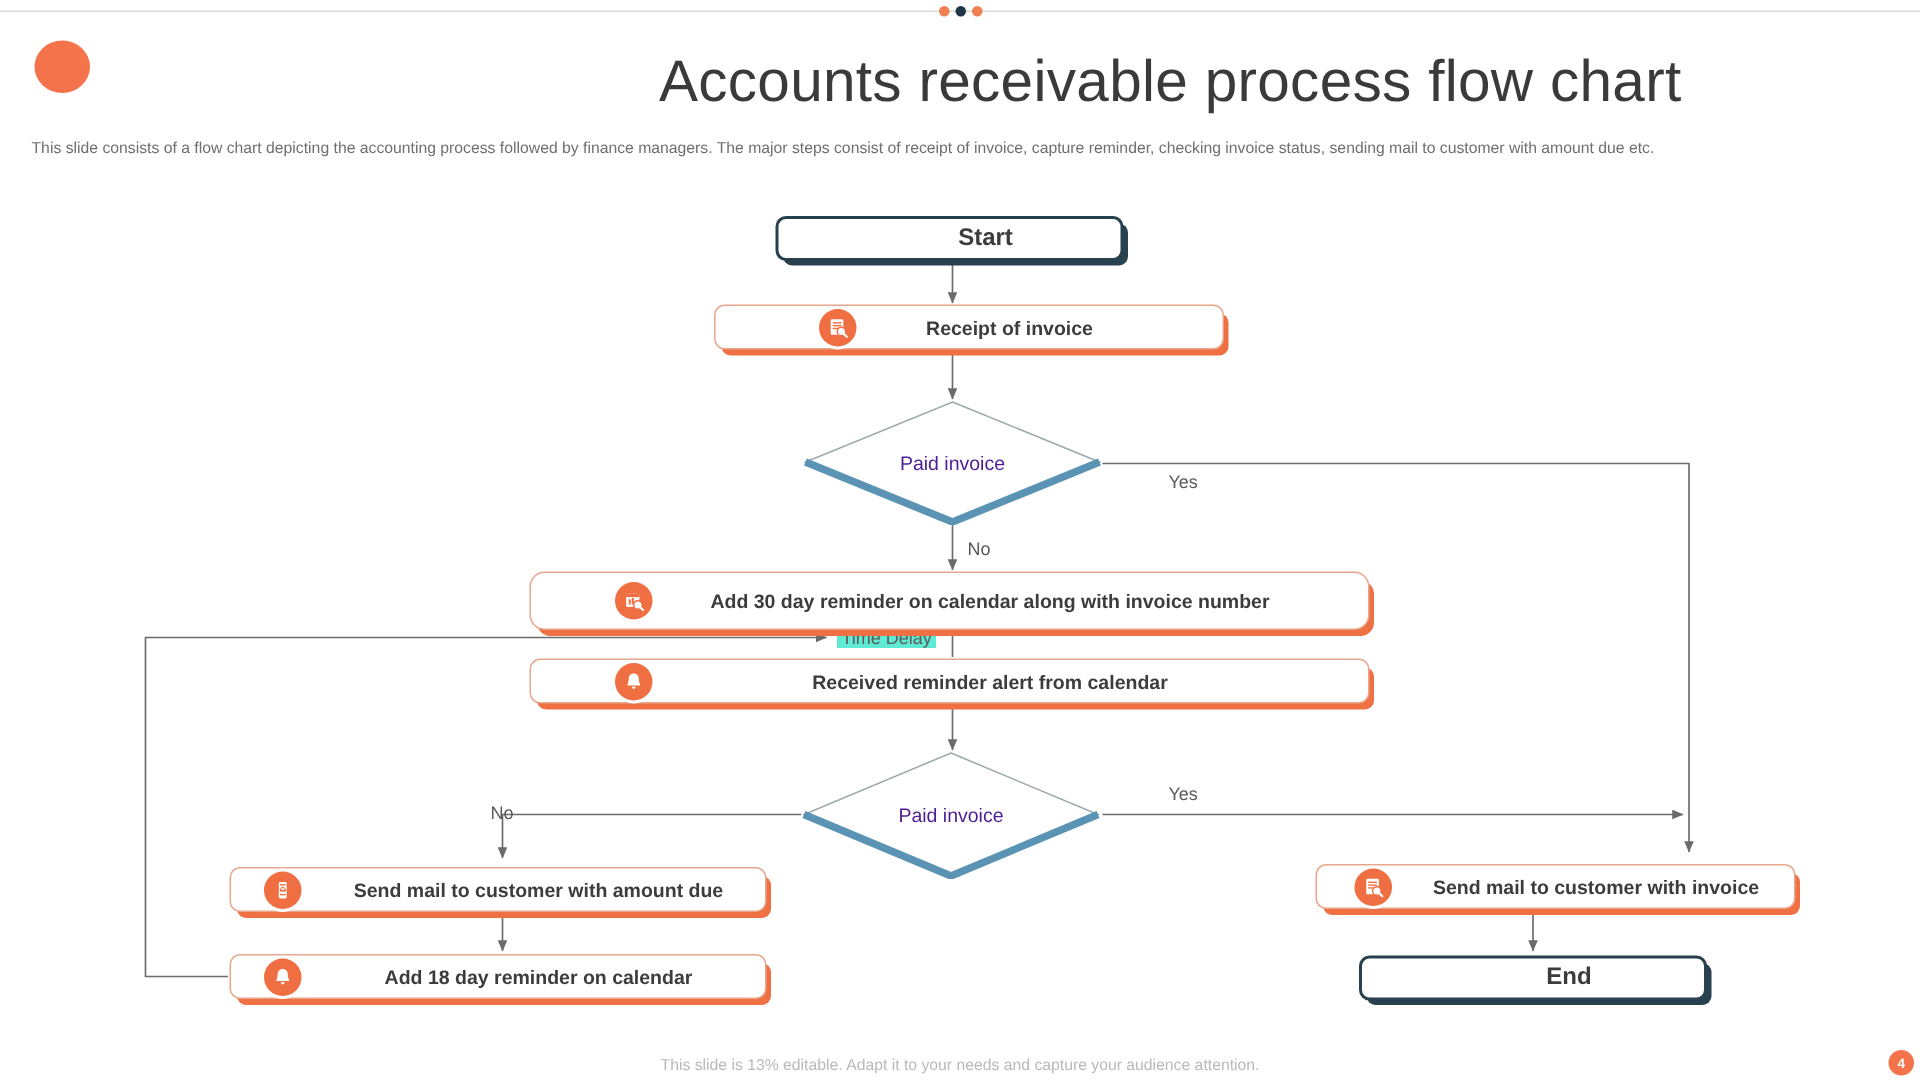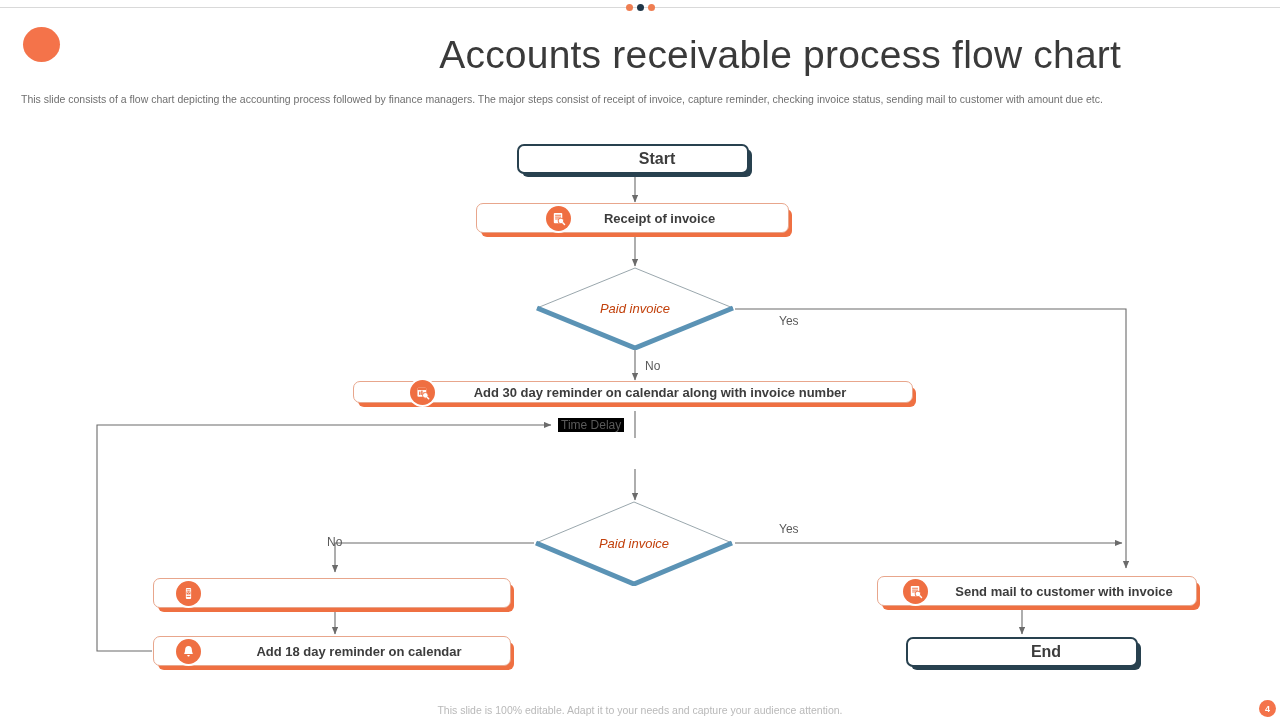--- a/index.html
+++ b/index.html
@@ -58,21 +58,21 @@
   
   .icon-badge{position:absolute;width:25px;height:25px;border-radius:50%;
               background:#ef6f42;display:flex;align-items:center;justify-content:center;
               box-shadow:0 0 0 2px #fff;}
   .icon-badge svg{display:block;}
 
   
   .decision{position:absolute;}
   .decision .dtext{position:absolute;left:0;top:0;width:100%;height:100%;
         display:flex;align-items:center;justify-content:center;
-        font-size:13px;color:#c2410c;font-style:italic;}
+        font-size:13px;color:#4c1d95;}
 
   
   .blabel{position:absolute;font-size:12px;color:#5a5a5a;white-space:nowrap;}
 </style>
 </head>
 <body>
 
 <div id="slide">
 
   <div class="top-rule"></div>
@@ -117,27 +117,27 @@
         <path d="M152,651 L97,651 L97,425 L551,425" marker-end="url(#ah)"></path>
 
         <line x1="1022" y1="607" x2="1022" y2="634" marker-end="url(#ah)"></line>
       </g>
     </svg>
 
     <div class="blabel" style="left:779px;top:314px;">Yes</div>
     <div class="blabel" style="left:645px;top:359px;">No</div>
     <div class="blabel" style="left:779px;top:522px;">Yes</div>
     <div class="blabel" style="left:327px;top:535px;">No</div>
-    <div class="blabel" style="left:558px;top:418px;background:#000000;padding:0 3px;">Time Delay</div>
+    <div class="blabel" style="left:558px;top:418px;background:#5eead4;padding:0 3px;">Time Delay</div>
 
     <div class="node terminator" style="left:517px;top:144px;width:232px;height:30px;">
       <span class="label">Start</span>
     </div>
 
-    <div class="node process" style="left:476px;top:203px;width:313px;height:30px;">
+    <div class="node process" style="left:476px;top:203px;width:340px;height:30px;">
       <span class="icon-badge" style="left:69px;">
         <svg width="15" height="15" viewBox="0 0 16 16">
           <rect x="3" y="2" width="9" height="11" rx="1" fill="#fff"></rect>
           <rect x="4.4" y="4" width="6.2" height="1" fill="#ef6f42"></rect>
           <rect x="4.4" y="6" width="6.2" height="1" fill="#ef6f42"></rect>
           <rect x="4.4" y="8" width="4.4" height="1" fill="#ef6f42"></rect>
           <circle cx="10.6" cy="10.6" r="3" fill="#fff" stroke="#ef6f42" stroke-width="1"></circle>
           <path d="M12.6,12.6 L14.4,14.4" stroke="#fff" stroke-width="1.6" stroke-linecap="round"></path>
         </svg>
       </span>
@@ -145,54 +145,64 @@
     </div>
 
     <div class="decision" style="left:534px;top:266px;width:202px;height:84px;">
       <svg width="202" height="84" viewBox="0 0 202 84">
         <path d="M101,2 L199,42 L101,82 L3,42 Z" fill="#ffffff" stroke="#9aa7ad" stroke-width="1"></path>
         <path d="M3,42 L101,82 L199,42" fill="none" stroke="#5b93b5" stroke-width="5" stroke-linejoin="miter"></path>
       </svg>
       <span class="dtext">Paid invoice</span>
     </div>
 
-    <div class="node process" style="left:353px;top:381px;width:560px;height:22px;">
+    <div class="node process" style="left:353px;top:381px;width:560px;height:39px;border-radius:10px;">
       <span class="icon-badge" style="left:56px;">
         <svg width="15" height="15" viewBox="0 0 16 16">
           <rect x="2.6" y="3" width="9.4" height="9.4" rx="1" fill="#fff"></rect>
           <rect x="2.6" y="3" width="9.4" height="2.4" fill="#ef6f42"></rect>
           <rect x="4.4" y="7" width="1.5" height="3.6" fill="#ef6f42"></rect>
           <rect x="6.6" y="6" width="1.5" height="4.6" fill="#ef6f42"></rect>
           <rect x="8.8" y="8" width="1.5" height="2.6" fill="#ef6f42"></rect>
           <circle cx="11" cy="11" r="3" fill="#fff" stroke="#ef6f42" stroke-width="1"></circle>
           <path d="M13,13 L14.6,14.6" stroke="#fff" stroke-width="1.6" stroke-linecap="round"></path>
         </svg>
       </span>
       <span class="label">Add  30 day reminder on calendar along with invoice number</span>
     </div>
 
+    <div class="node process" style="left:353px;top:439px;width:560px;height:30px;">
+      <span class="icon-badge" style="left:56px;">
+        <svg width="15" height="15" viewBox="0 0 16 16">
+          <path d="M8,2.2 C5.7,2.2 4.4,3.8 4.4,6 C4.4,8.6 3.4,9.6 3.4,10.6 L12.6,10.6 C12.6,9.6 11.6,8.6 11.6,6 C11.6,3.8 10.3,2.2 8,2.2 Z" fill="#fff"></path>
+          <path d="M6.6,11.6 C6.9,12.7 7.4,13.2 8,13.2 C8.6,13.2 9.1,12.7 9.4,11.6 Z" fill="#fff"></path>
+        </svg>
+      </span>
+      <span class="label">Received reminder alert from calendar</span>
+    </div>
 
     <div class="decision" style="left:533px;top:500px;width:202px;height:86px;">
       <svg width="202" height="86" viewBox="0 0 202 86">
         <path d="M101,2 L199,43 L101,84 L3,43 Z" fill="#ffffff" stroke="#9aa7ad" stroke-width="1"></path>
         <path d="M3,43 L101,84 L199,43" fill="none" stroke="#5b93b5" stroke-width="5" stroke-linejoin="miter"></path>
       </svg>
       <span class="dtext">Paid invoice</span>
     </div>
 
     <div class="node process" style="left:153px;top:578px;width:358px;height:30px;">
       <span class="icon-badge" style="left:22px;">
         <svg width="15" height="15" viewBox="0 0 16 16">
           <rect x="5.2" y="2.2" width="5.6" height="11.6" rx="1" fill="#fff"></rect>
           <rect x="6" y="3.6" width="4" height="1" fill="#ef6f42"></rect>
           <rect x="6" y="10.6" width="4" height="1" fill="#ef6f42"></rect>
           <rect x="5.9" y="5.6" width="4.2" height="3.4" fill="#ef6f42"></rect>
           <path d="M5.9,5.6 L8,7.6 L10.1,5.6" fill="none" stroke="#fff" stroke-width=".9"></path>
         </svg>
       </span>
+      <span class="label">Send mail to customer  with amount due</span>
     </div>
 
     <div class="node process" style="left:153px;top:636px;width:358px;height:30px;">
       <span class="icon-badge" style="left:22px;">
         <svg width="15" height="15" viewBox="0 0 16 16">
           <path d="M8,2.2 C5.7,2.2 4.4,3.8 4.4,6 C4.4,8.6 3.4,9.6 3.4,10.6 L12.6,10.6 C12.6,9.6 11.6,8.6 11.6,6 C11.6,3.8 10.3,2.2 8,2.2 Z" fill="#fff"></path>
           <path d="M6.6,11.6 C6.9,12.7 7.4,13.2 8,13.2 C8.6,13.2 9.1,12.7 9.4,11.6 Z" fill="#fff"></path>
         </svg>
       </span>
       <span class="label">Add  18 day reminder on calendar</span>
@@ -211,16 +221,16 @@
       </span>
       <span class="label">Send mail to customer  with invoice</span>
     </div>
 
     <div class="node terminator" style="left:906px;top:637px;width:232px;height:30px;">
       <span class="label">End</span>
     </div>
 
   </div>
 
-  <div class="footer-note">This slide is 100% editable. Adapt it to your needs and capture your audience attention.</div>
+  <div class="footer-note">This slide is 13% editable. Adapt it to your needs and capture your audience attention.</div>
   <div class="page-badge">4</div>
 
 </div>
 
 </body></html>

